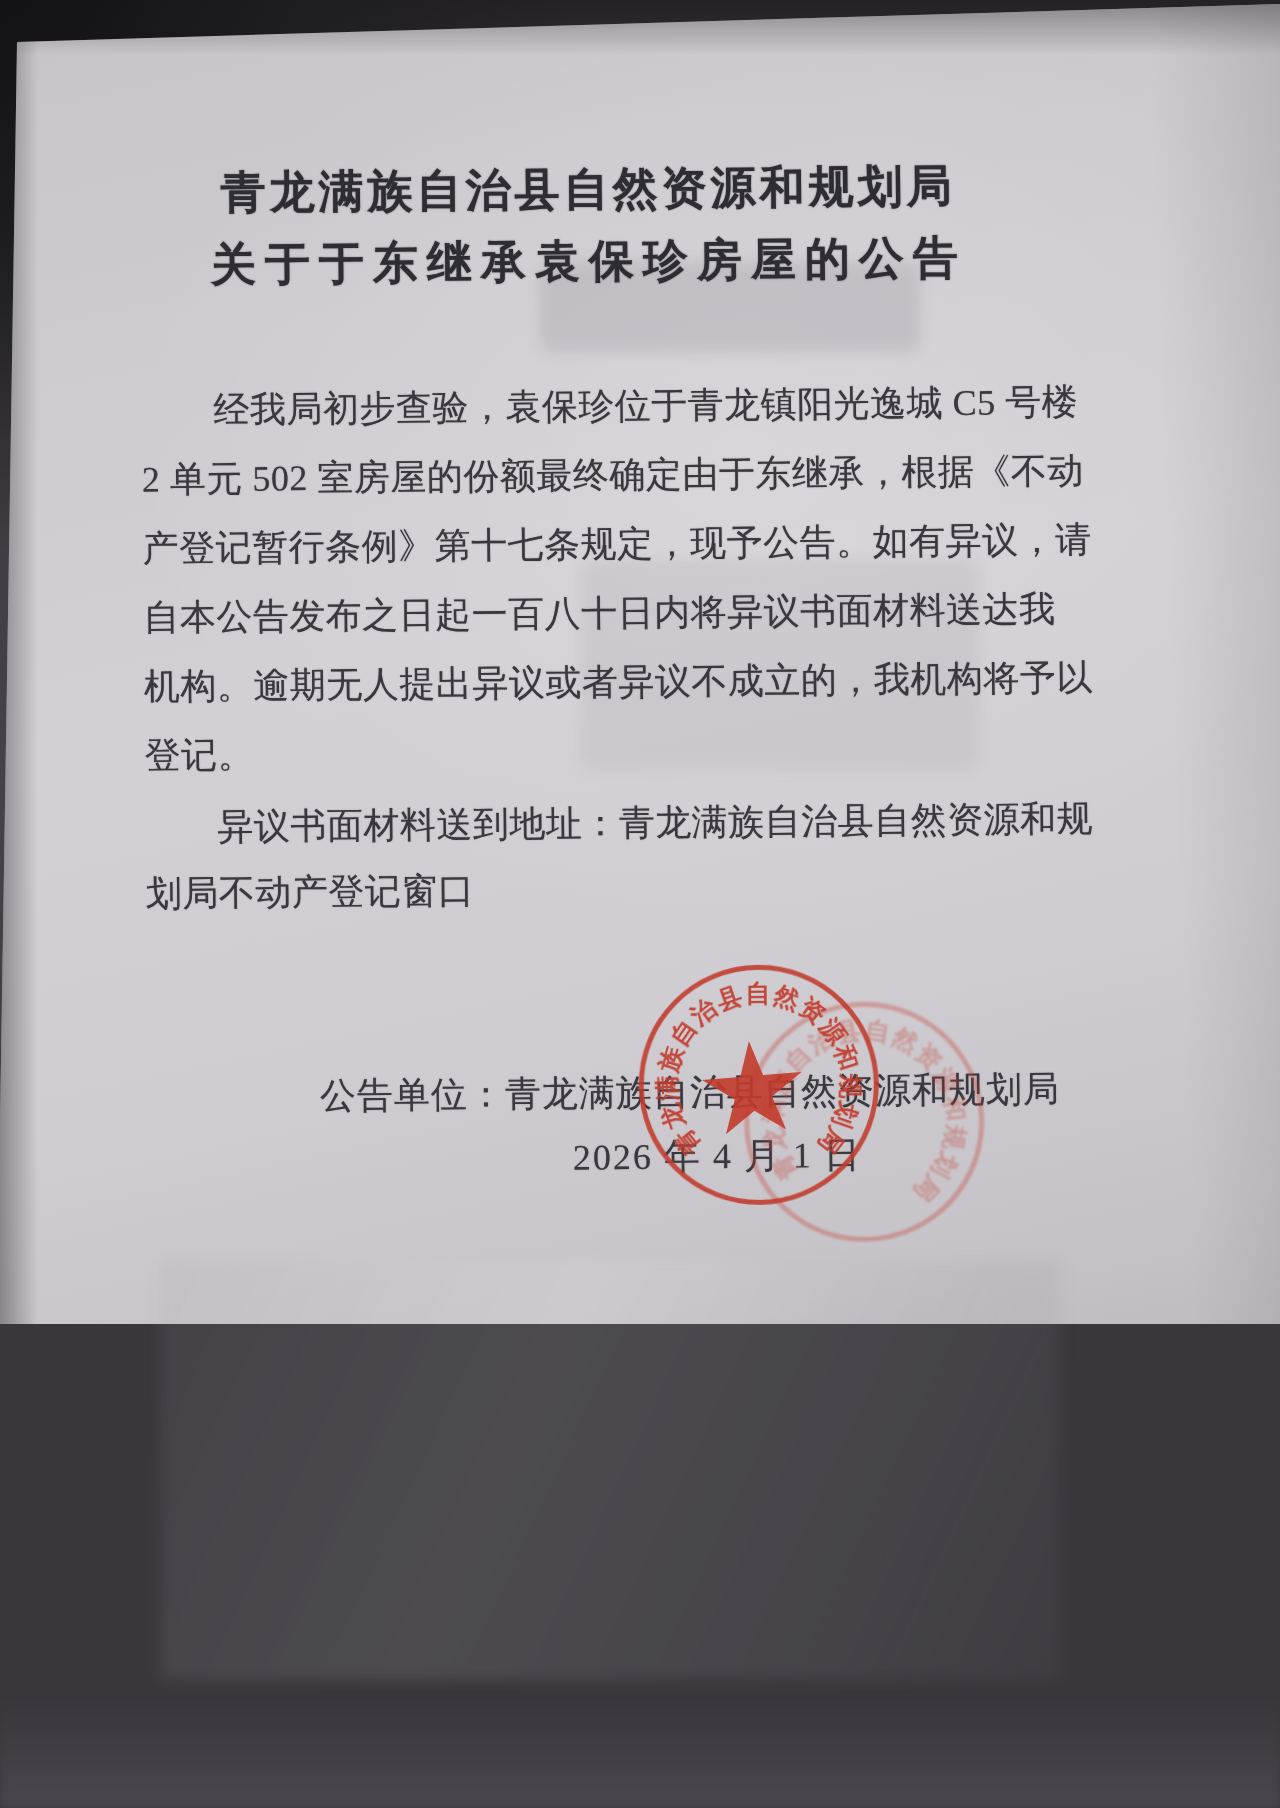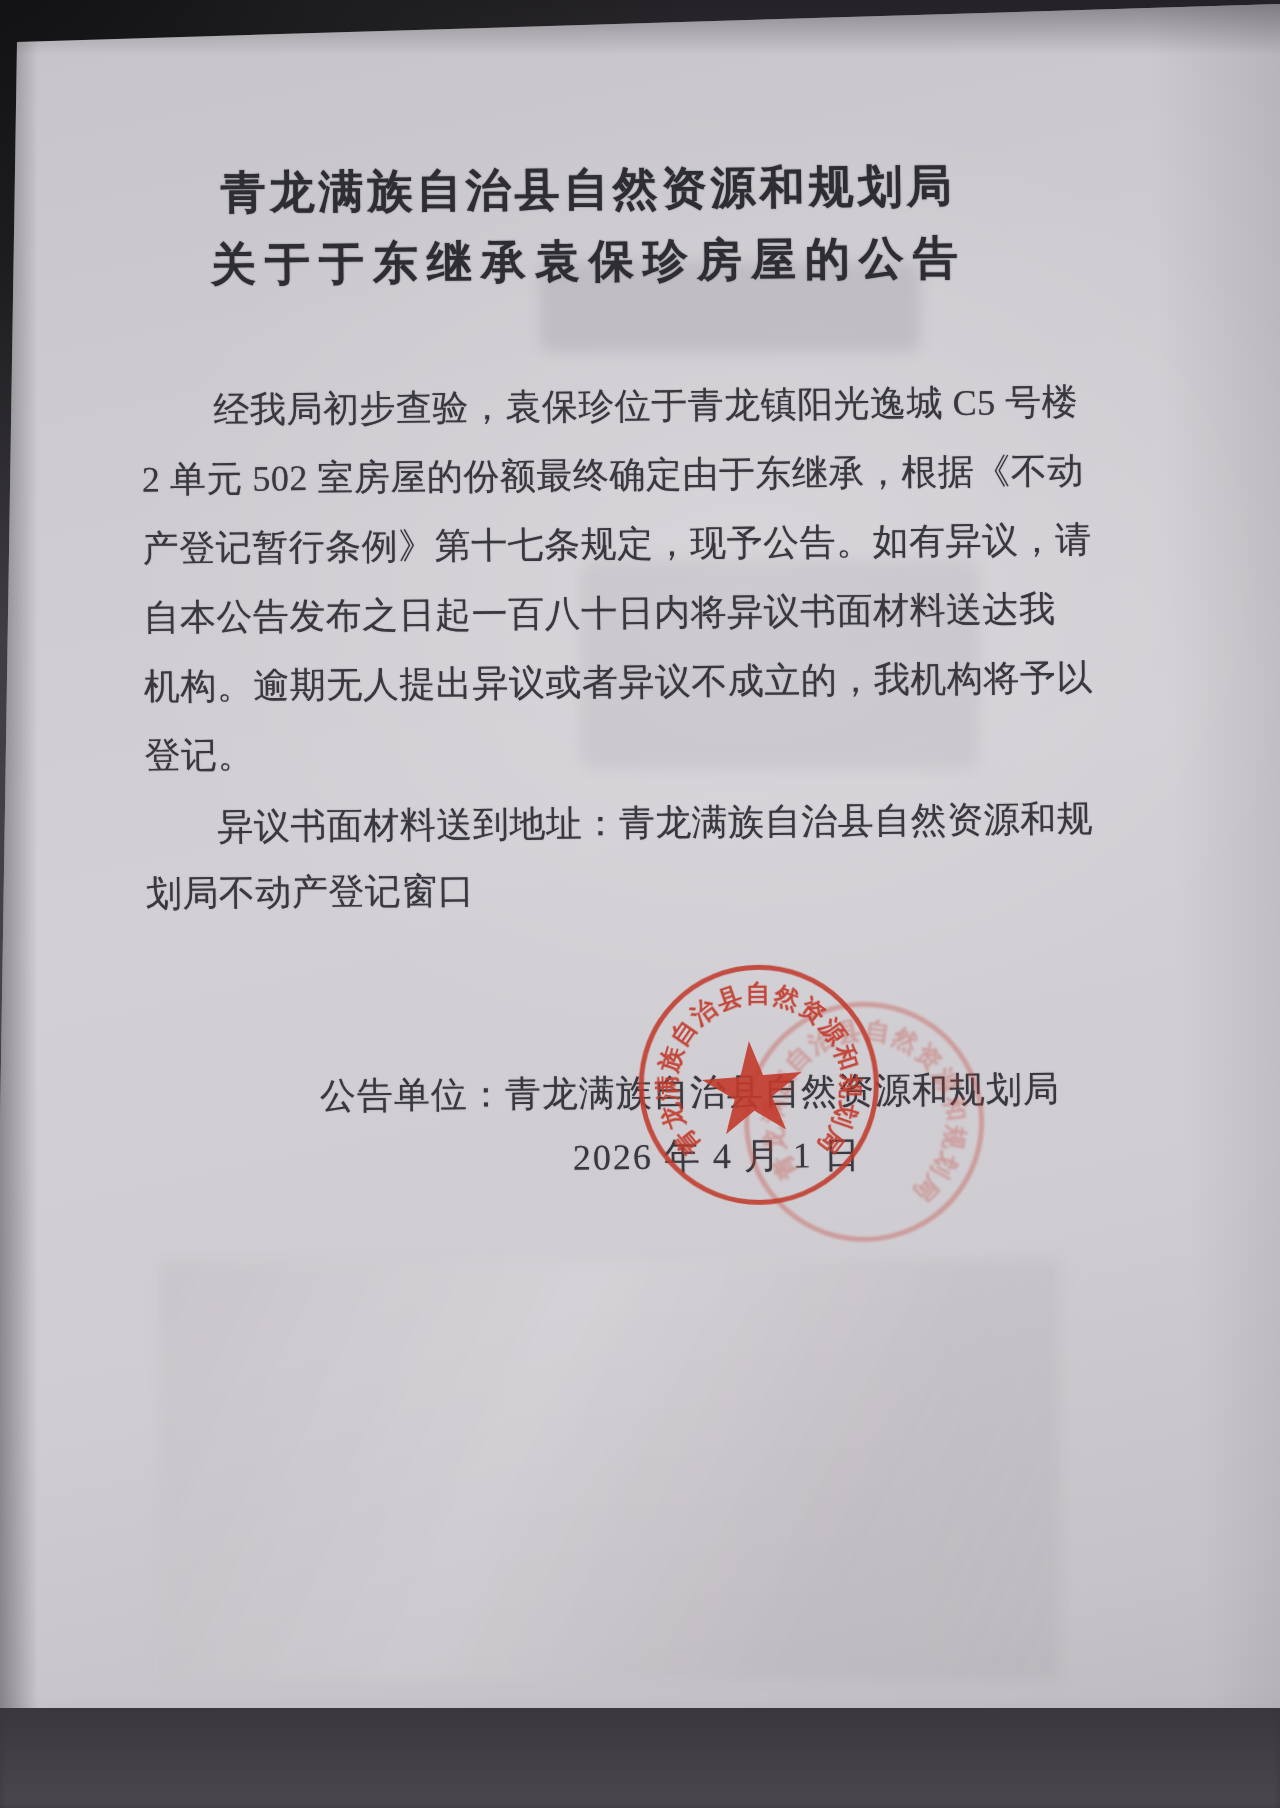--- a/index.html
+++ b/index.html
@@ -3,21 +3,21 @@
 <meta charset="utf-8">
 <style>
   html,body{margin:0;padding:0;}
   body{
     width:1280px;height:1808px;overflow:hidden;
     background:#39373c;
     font-family:"Liberation Serif","DejaVu Serif",serif;
     position:relative;
   }
   .photo{
-    position:absolute;inset:0;width:1280px;height:1708px;
+    position:absolute;inset:0;width:1280px;height:1324px;
     background:
       radial-gradient(circle at -5% -8%, #0c0b0d 0%, #1d1c1f 18%, rgba(29,28,31,0) 34%),
       linear-gradient(180deg,#242226 0%, #39373c 8%, #454349 60%, #3a383d 100%);
   }
   .paper{
     position:absolute;inset:0;
     clip-path:polygon(17px 42px, 1280px 4px, 1280px 1808px, 0px 1808px, 0px 1125px);
     background:
       linear-gradient(90deg, rgba(55,53,58,.45) 0px, rgba(55,53,58,0) 38px),
       linear-gradient(180deg, rgba(62,60,66,.5) 0px, rgba(62,60,66,0) 55px),

